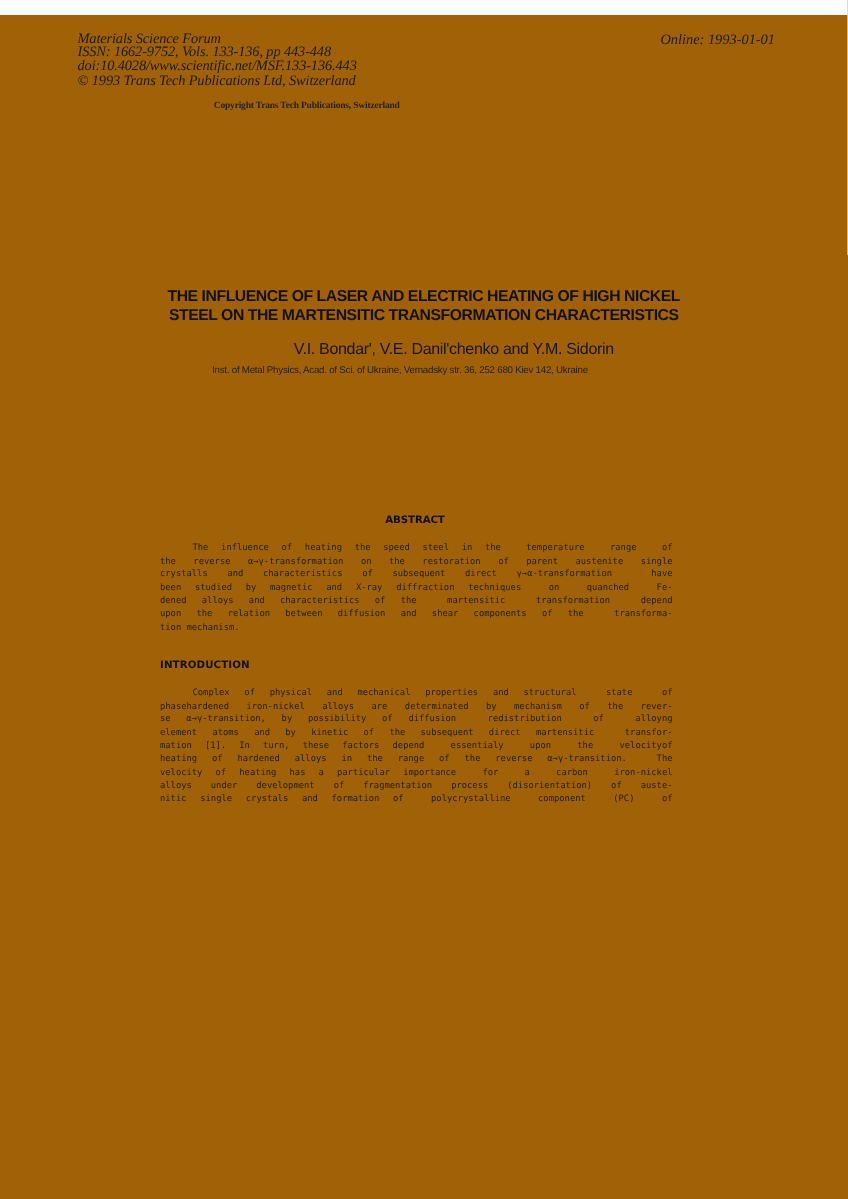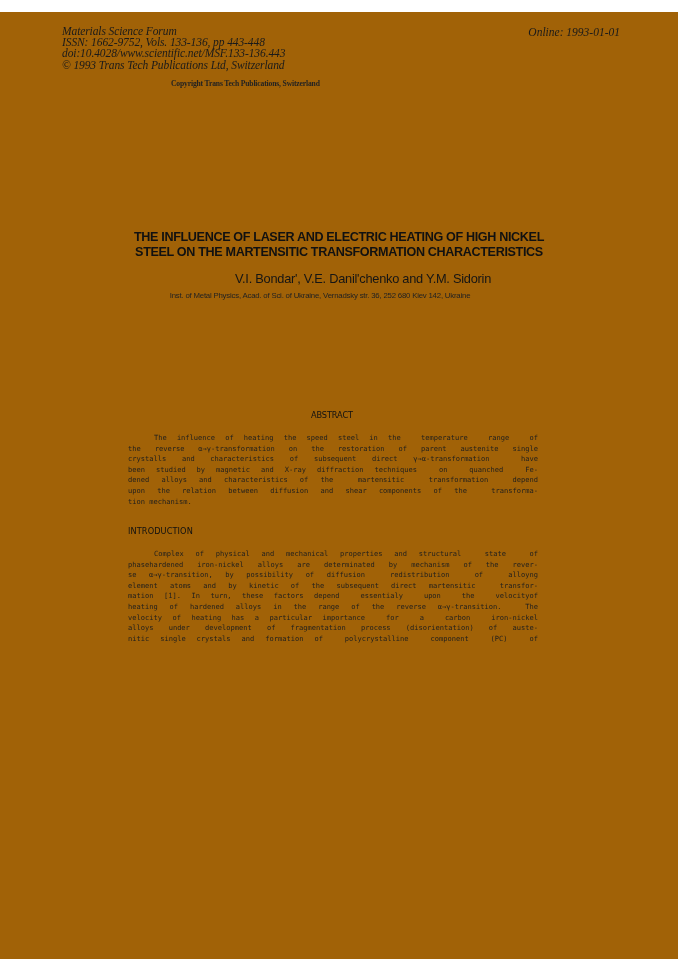--- a/index.html
+++ b/index.html
@@ -94,21 +94,21 @@
     font-family: "Liberation Sans", sans-serif;
     font-size: 7.8px;
     line-height: 10px;
     color: #222;
     letter-spacing: -0.2px;
     white-space: nowrap;
   }
   .section-heading {
     position: absolute;
     font-family: "DejaVu Sans", sans-serif;
-    font-weight: normal;
+    font-weight: bold;
     font-size: 8.2px;
     line-height: 10px;
     color: #111;
     letter-spacing: -0.1px;
     white-space: nowrap;
   }
   .abstract-heading {
     left: 0;
     width: 664px;
     text-align: center;

